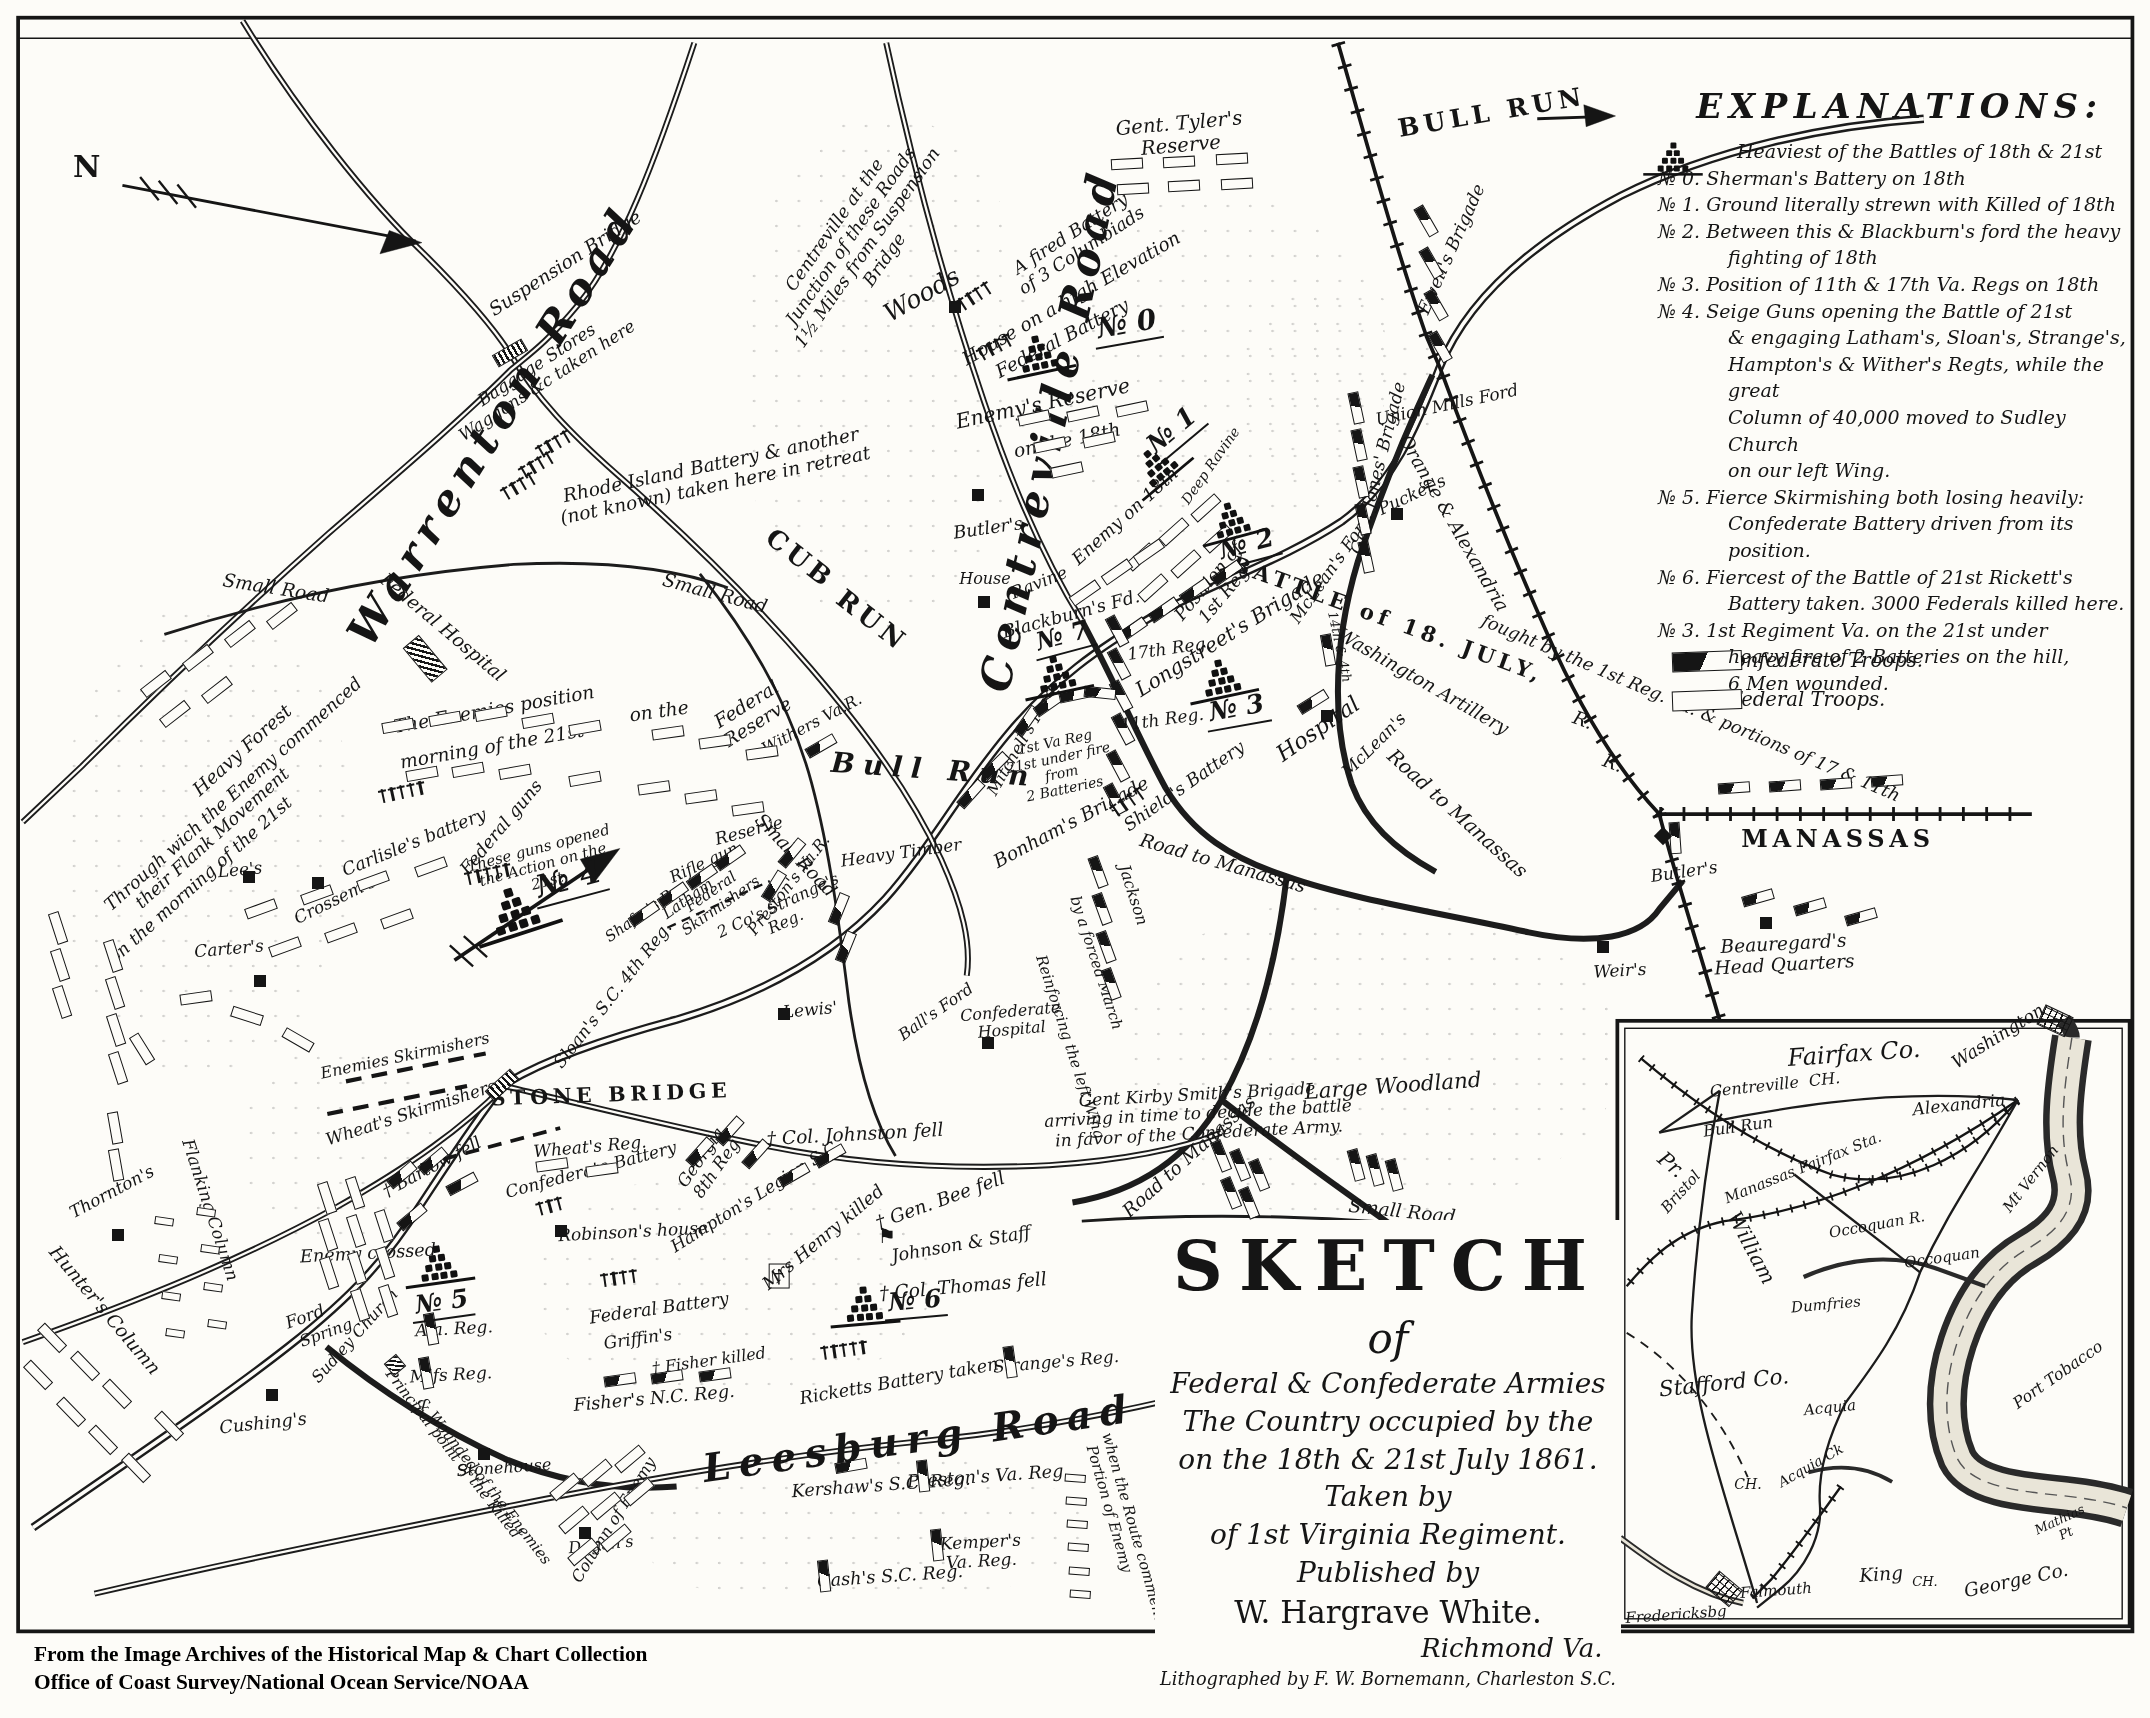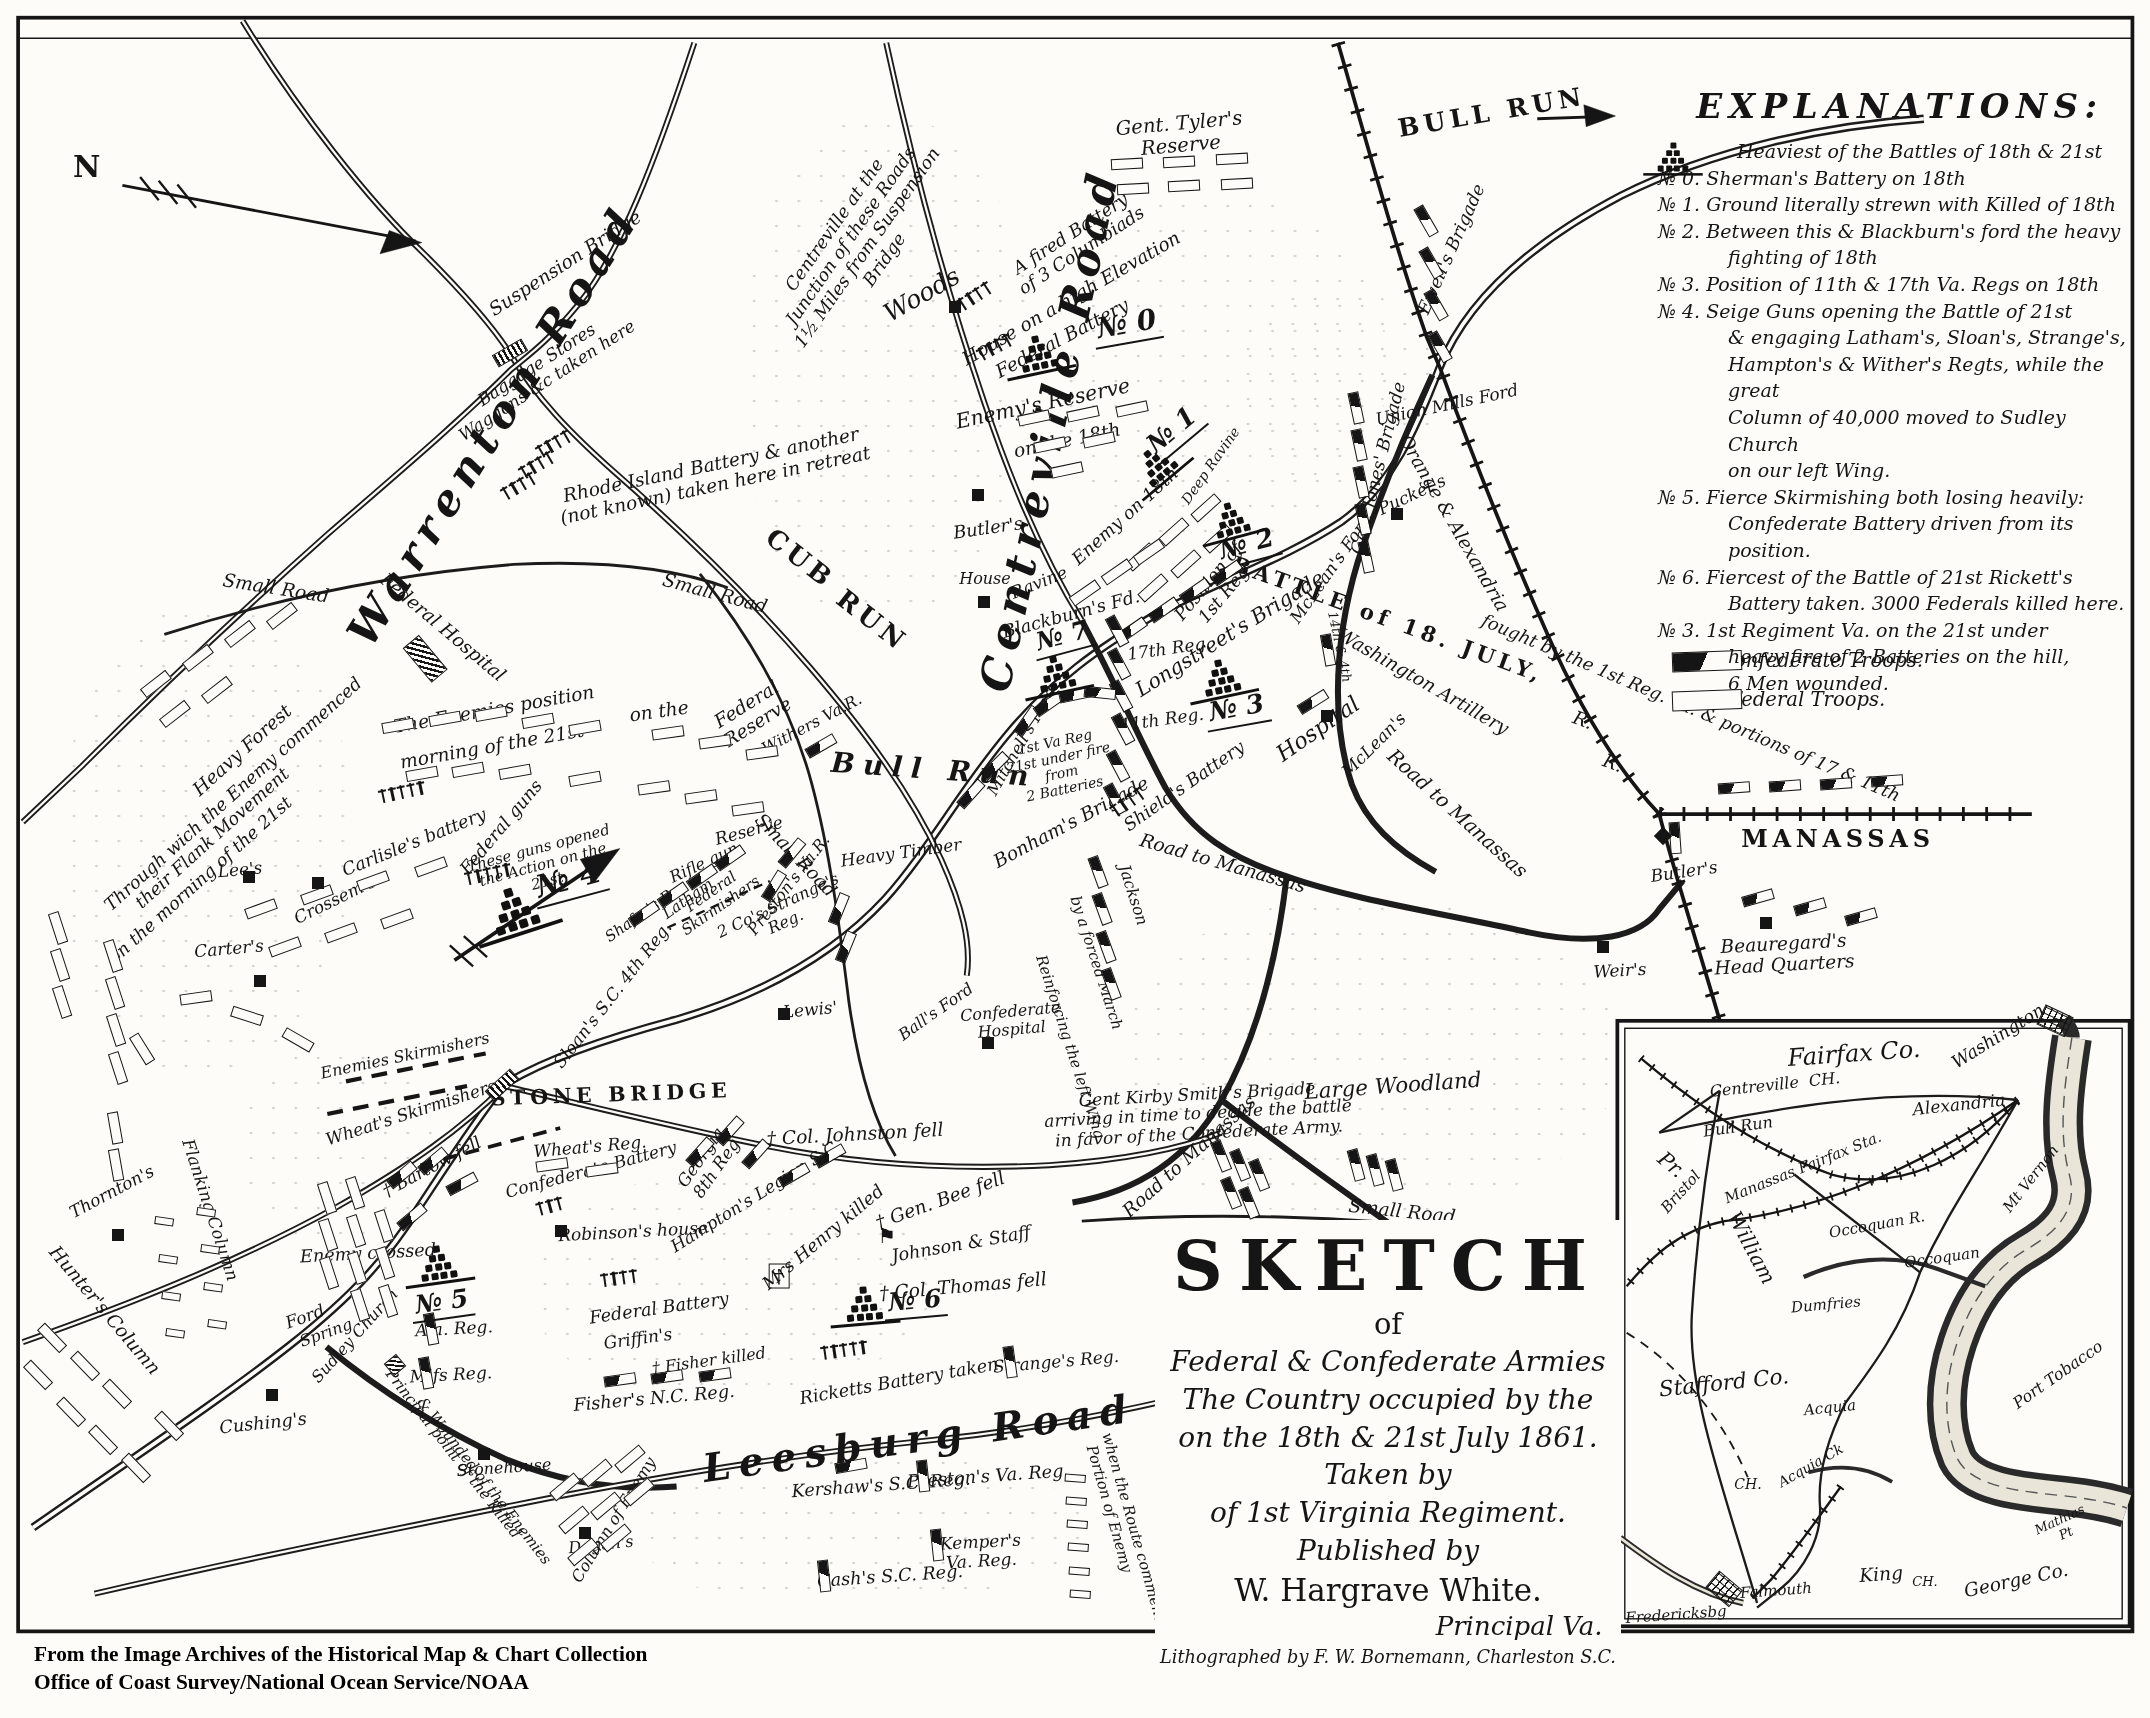--- a/index.html
+++ b/index.html
@@ -46,21 +46,21 @@
   .gun::after{content:"";position:absolute;left:-2.8px;top:1.4px;width:8px;height:1.9px;background:#151515;}
   
   #explanations{position:absolute;left:1658px;top:86px;width:484px;}
   .exp-head{font-size:34px;font-weight:bold;font-style:italic;letter-spacing:6.5px;text-align:center;margin-bottom:12px;}
   .exp-line{font-size:19px;font-style:italic;line-height:1.4;}
   .exp-line.i0{margin-left:79px;}
   .exp-line.i2{margin-left:70px;}
   
   #title-block{position:absolute;left:1155px;top:1220px;width:466px;text-align:center;background:#fdfcf8;padding:4.7px 0;}
   .t-sketch{font-size:69px;font-weight:bold;letter-spacing:16px;}
-  .t-of{font-size:29px;margin-top:1px;}
+  .t-of{font-size:42px;font-style:italic;margin-top:8px;}
   .t-scr{font-size:28px;font-style:italic;margin-top:4.7px;}
   .t-name{font-size:36px;margin-top:5.6px;}
   .t-pub{font-size:31px;margin-top:4.7px;}
   .t-rich{font-size:26px;font-style:italic;text-align:right;padding-right:18.6px;margin-top:3.7px;}
   .t-lith{font-size:17.7px;font-style:italic;margin-top:5.6px;}
   
   #credit{position:absolute;left:34px;top:1641px;font-family:"Liberation Serif",serif;
           font-weight:bold;font-size:21.4px;line-height:1.3;color:#000;}
 </style>
 </head>
@@ -814,21 +814,21 @@
     <div id="title-block">
       <div class="t-sketch">SKETCH</div>
       <div class="t-of">of</div>
       <div class="t-scr">Federal &amp; Confederate Armies</div>
       <div class="t-scr">The Country occupied by the</div>
       <div class="t-scr">on the 18th &amp; 21st July 1861.</div>
       <div class="t-scr">Taken by</div>
       <div class="t-scr">of 1st Virginia Regiment.</div>
       <div class="t-scr">Published by</div>
       <div class="t-pub">W. Hargrave White.</div>
-      <div class="t-rich">Principal Va.</div>
+      <div class="t-rich">Richmond Va.</div>
       <div class="t-lith">Lithographed by F. W. Bornemann, Charleston S.C.</div>
     </div>
   </div>
 
   <div id="credit">
     <div>From the Image Archives of the Historical Map &amp; Chart Collection</div>
     <div>Office of Coast Survey/National Ocean Service/NOAA</div>
   </div>
 </div>
 

